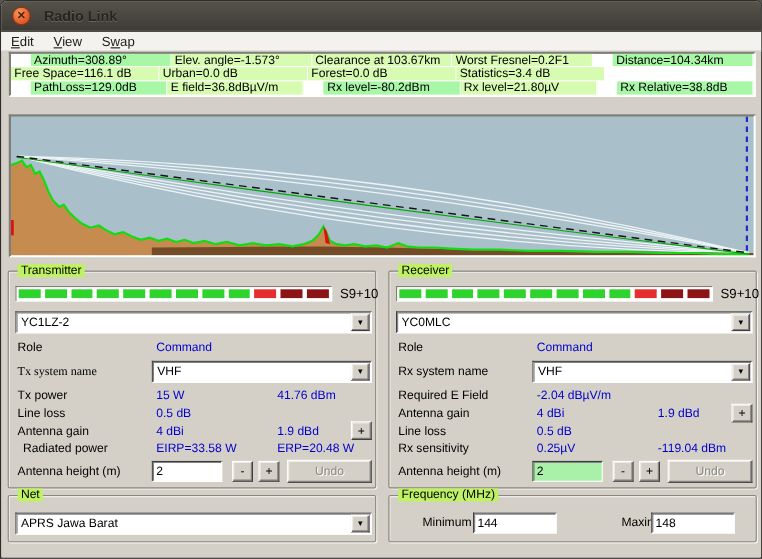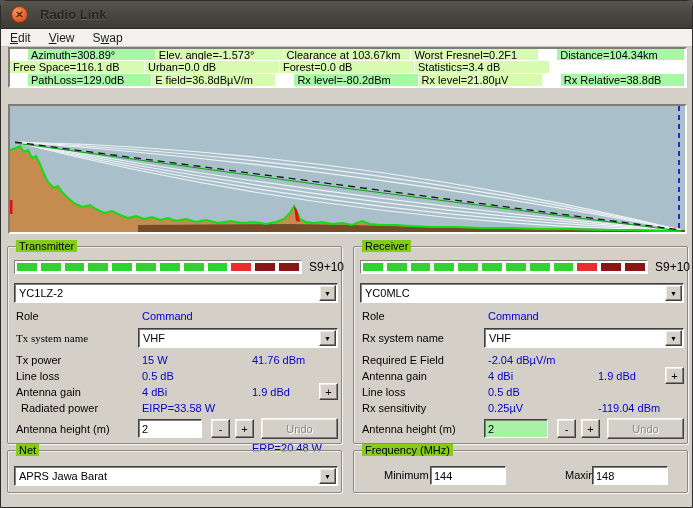--- a/index.html
+++ b/index.html
@@ -53,21 +53,21 @@
     border-bottom:2px solid #ffffff;border-right:2px solid #ffffff;
     background:#a9c0cb;
   }
   .chart svg{display:block;}
   
   .groupbox{
     position:absolute;border:1px solid #8a887f;border-radius:2px;
     box-shadow:1px 1px 0 rgba(255,255,255,.8), inset 1px 1px 0 rgba(255,255,255,.6);
   }
   .groupbox-title{
-    position:absolute;top:-7px;left:8px;background:#84cc16;padding:0 3px;
+    position:absolute;top:-7px;left:8px;background:#bef264;padding:0 3px;
     font-size:11px;color:#000;line-height:12px;
   }
   .lbl{position:absolute;font-size:11px;color:#000;white-space:nowrap;}
   .val{position:absolute;font-size:11px;color:#0000cc;white-space:nowrap;}
   
   .meter{
     position:absolute;height:14px;background:#fff;padding:2px;
     border-top:1px solid #7f7d76;border-left:1px solid #7f7d76;
     border-bottom:1px solid #fff;border-right:1px solid #fff;
     display:flex;gap:4px;
@@ -216,21 +216,21 @@
       <span class="val" style="left:134px;top:107px;">15 W</span>
       <span class="val" style="left:244px;top:107px;">41.76 dBm</span>
       <span class="lbl" style="left:8px;top:123px;">Line loss</span>
       <span class="val" style="left:134px;top:123px;">0.5 dB</span>
       <span class="lbl" style="left:8px;top:139px;">Antenna gain</span>
       <span class="val" style="left:134px;top:139px;">4 dBi</span>
       <span class="val" style="left:244px;top:139px;">1.9 dBd</span>
       <div class="btn" style="left:311px;top:136px;width:19px;height:17px;">+</div>
       <span class="lbl" style="left:13px;top:155px;">Radiated power</span>
       <span class="val" style="left:134px;top:155px;">EIRP=33.58 W</span>
-      <span class="val" style="left:244px;top:155px;margin-top:40px;">ERP=20.48 W</span>
+      <span class="val" style="left:244px;top:155px;">ERP=20.48 W</span>
       <span class="lbl" style="left:8px;top:176px;">Antenna height (m)</span>
       <input class="tb-input" style="left: 130px; top: 172px; width: 64px;" value="2">
       <div class="btn" style="left:203px;top:172px;width:19px;height:19px;">-</div>
       <div class="btn" style="left:227px;top:172px;width:19px;height:19px;">+</div>
       <div class="btn disabled" style="left:253px;top:171px;width:77px;height:21px;">Undo</div>
     </div>
 
     <div class="groupbox" style="left:352px;top:217px;width:335px;height:198px;">
       <div class="groupbox-title">Receiver</div>
       <div class="meter" style="left:6px;top:13px;width:288px;">

